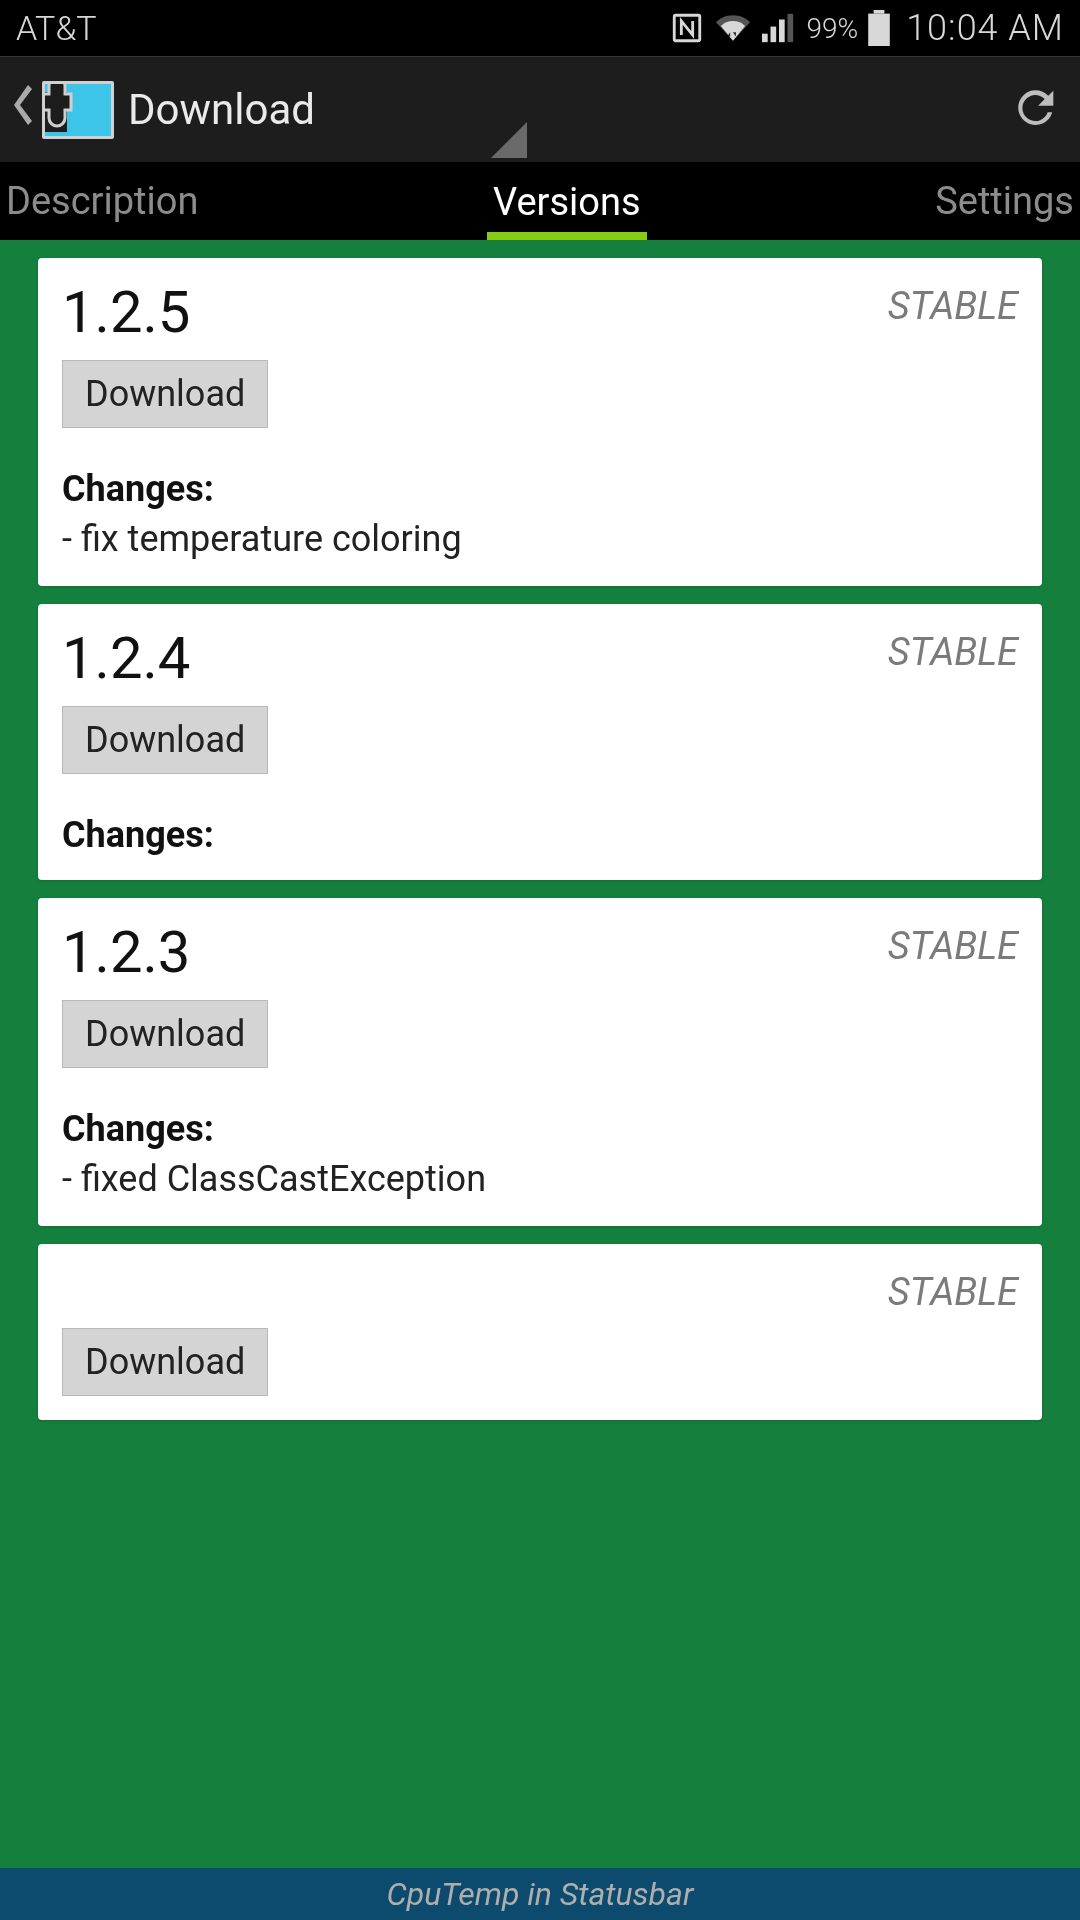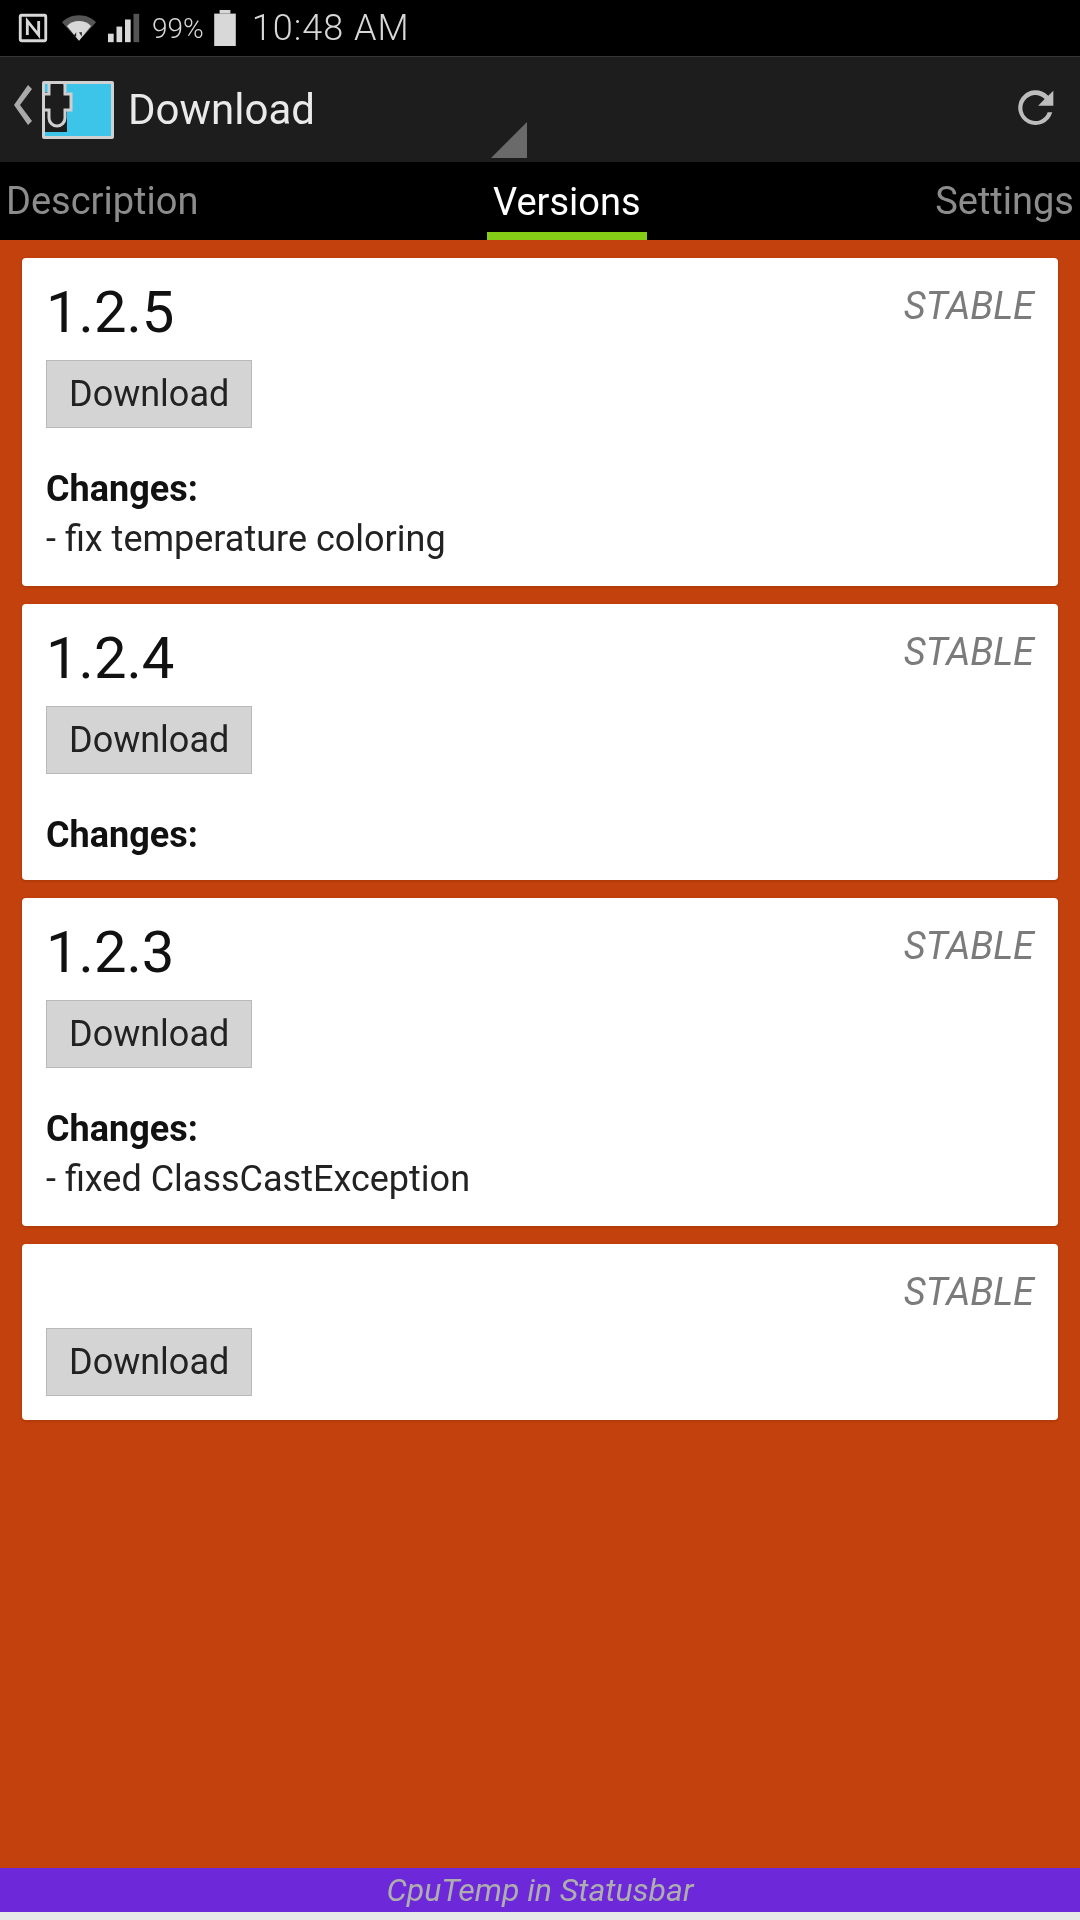--- a/index.html
+++ b/index.html
@@ -94,24 +94,24 @@
   align-items: center;
 }
 .tab.active {
   color: #fff;
   border-bottom: 8px solid #84cc16;
   padding-top: 10px;
 }
 
 
 .content {
-  background: #c2410c;
+  background: #15803d;
   height: calc(1920px - 56px - 106px - 78px - 52px);
   overflow: hidden;
-  padding: 0 0;
+  padding: 0 16px;
 }
 .card {
   background: #fff;
   margin: 18px 22px;
   border-radius: 4px;
   padding: 20px 24px 24px 24px;
   box-shadow: 0 1px 3px rgba(0,0,0,0.15);
 }
 .card-top { display: flex; align-items: flex-start; }
 .ver {
@@ -145,34 +145,37 @@
 .changes-body {
   margin-top: 6px;
   font-size: 36px;
   color: #222;
   line-height: 1.28;
   white-space: pre-line;
 }
 
 
 .footer {
-  height: 44px;
-  background: #6d28d9;
+  height: 52px;
+  background: #0c4a6e;
   color: #aeaeae;
   font-style: italic;
   font-size: 32px;
   display: flex;
   align-items: center;
   justify-content: center;
 }
 </style>
 </head>
 <body>
 
 <div class="status-bar">
+  <div class="status-left">
+    <span>AT&amp;T</span>
+  </div>
   <div class="status-right">
     <span class="ico">
       <svg width="34" height="34" viewBox="0 0 24 24" fill="none" stroke="#d8d8d8" stroke-width="2">
         <rect x="3" y="3" width="18" height="18" rx="1"></rect>
         <path d="M8 17V7l8 10V7"></path>
       </svg>
     </span>
     <span class="ico">
       <svg width="38" height="34" viewBox="0 0 24 24" fill="#d8d8d8">
         <path d="M12 3C7 3 2.7 5 0 8l12 13L24 8c-2.7-3-7-5-12-5z" fill="#555"></path>
@@ -188,21 +191,21 @@
         <rect x="18" y="0" width="4" height="20" fill="#555"></rect>
       </svg>
     </span>
     <span class="battery-text">99%</span>
     <span class="ico">
       <svg width="22" height="36" viewBox="0 0 12 20" fill="#d8d8d8">
         <rect x="0" y="2" width="12" height="18"></rect>
         <rect x="3" y="0" width="6" height="2"></rect>
       </svg>
     </span>
-    <span class="clock">10:48 AM</span>
+    <span class="clock">10:04 AM</span>
   </div>
 </div>
 
 <div class="action-bar">
   <span class="back-chevron">
     <svg width="20" height="40" viewBox="0 0 10 20" fill="#aaa">
         <path d="M8 0 L1 10 L8 20 L10 18 L4 10 L10 2 Z"></path>
       </svg>
   </span>
   <span class="app-icon">

